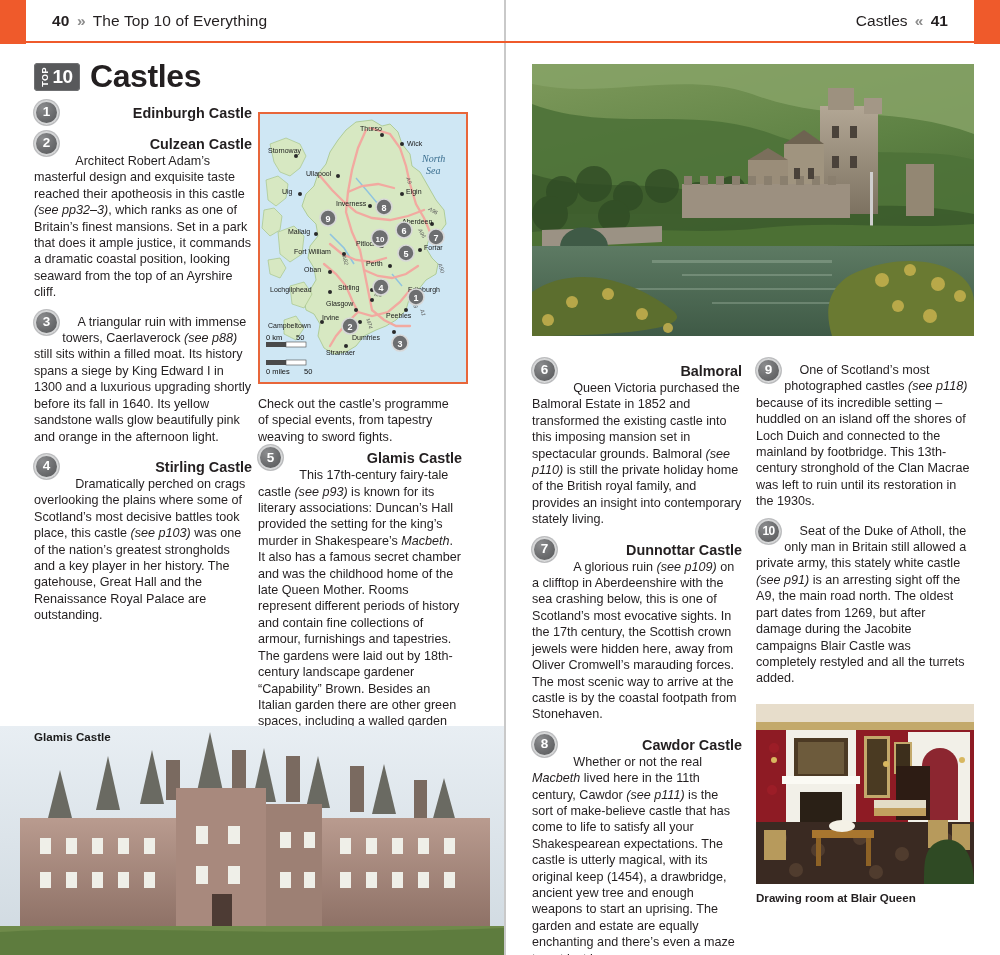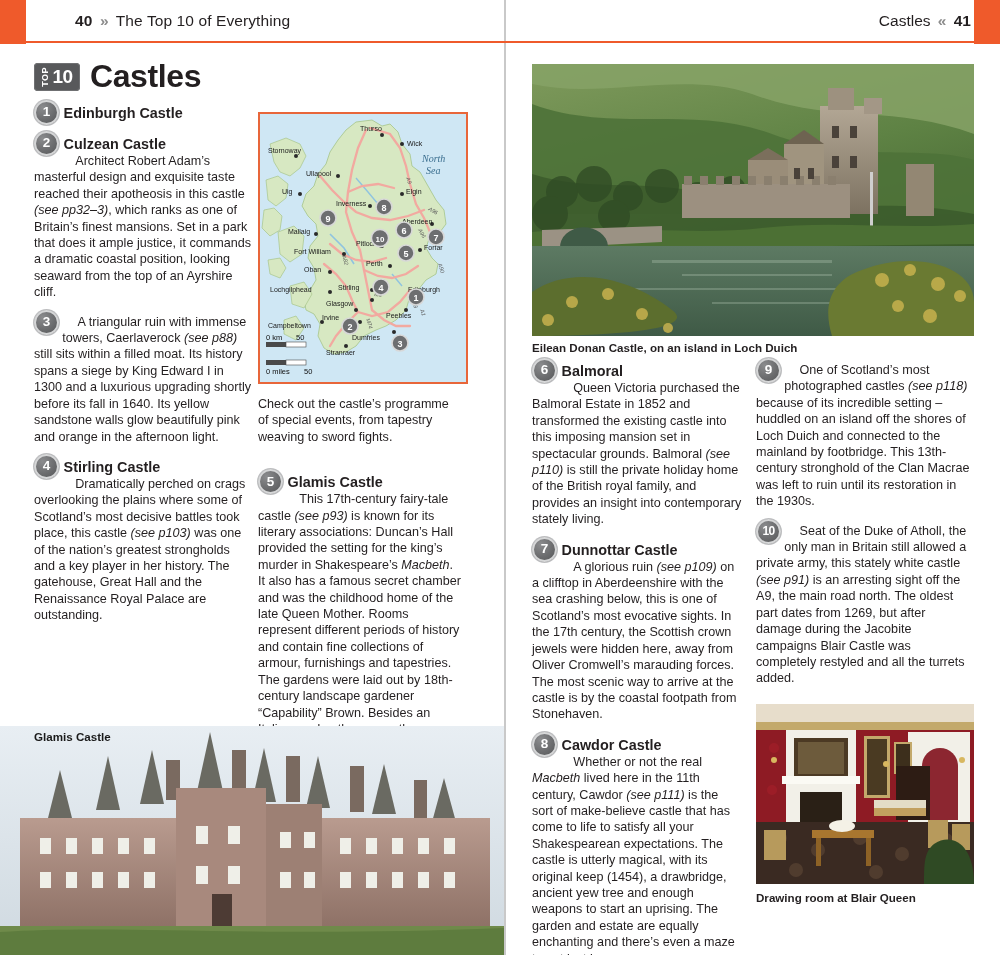--- a/index.html
+++ b/index.html
@@ -12,21 +12,21 @@
     position:relative;
   }
   .page{position:absolute;inset:0;}
 
   
   .bleed-left{position:absolute;left:0;top:0;width:26px;height:44px;background:#ef5a2b;}
   .bleed-right{position:absolute;right:0;top:0;width:26px;height:44px;background:#ef5a2b;}
   .spine{position:absolute;left:504px;top:0;width:2px;height:955px;background:#c9c9c9;}
 
   
-  .runhead{position:absolute;left:26px;top:0;width:948px;height:42px;margin-left:23px;}
+  .runhead{position:absolute;left:26px;top:0;width:948px;height:42px;}
   .runhead-rule{position:absolute;left:26px;top:41px;width:948px;height:2px;background:#ef5a2b;}
   .rh-left{position:absolute;left:26px;top:12px;font-size:15.5px;letter-spacing:.1px;white-space:nowrap;}
   .rh-right{position:absolute;right:26px;top:12px;font-size:15.5px;white-space:nowrap;}
   .rh-num{font-weight:700;}
   .rh-chev{color:#8d8d8d;font-weight:700;padding:0 3px;}
   .rh-title{font-weight:400;}
 
   
   .title-row{position:absolute;left:34px;top:58px;display:flex;align-items:center;gap:10px;}
   .top10{
@@ -52,26 +52,26 @@
   .entry:last-child{margin-bottom:0;}
   .badge{
     flex:0 0 auto;width:25px;height:25px;border-radius:50%;
     background:radial-gradient(circle at 34% 30%, #8b8c8e 0%, #6d6e70 48%, #4f5052 100%);
     box-shadow:inset 0 0 0 2px #d6d7d8, 0 0 0 1px #bdbec0;
     color:#fff;font-weight:700;display:flex;align-items:center;justify-content:center;
     font-size:13.5px;margin-right:7px;margin-top:-4px;
     float:left;shape-outside:circle(50%);
   }
   .badge.wide{font-size:12px;letter-spacing:-.6px;}
-  .ename{padding-top:0;}
+  .ename{padding-top:0;text-align:right;}
   .ebody{margin:0;text-align:left;}
   .ebody i{font-style:italic;}
   .indent-run{display:inline-block;width:14px;}
 
-  .plain-para{margin:0 0 28px 0;font-size:12.6px;line-height:16.4px;}
+  .plain-para{margin:0 0 4px 0;font-size:12.6px;line-height:16.4px;}
 
   
   .entry-float{overflow:visible;}
   .entry-float .ename{font-size:14.4px;font-weight:700;line-height:18px;}
 
   
   .photo{position:absolute;overflow:hidden;background:#ddd;}
   .cap{position:absolute;font-size:11.6px;font-weight:700;line-height:14px;}
 
   
@@ -443,21 +443,20 @@
             <circle cx="428" cy="232" r="6"></circle>
           <circle cx="40" cy="238" r="6"></circle>
             <circle cx="76" cy="230" r="6"></circle>
             <circle cx="110" cy="250" r="6"></circle>
           <circle cx="16" cy="256" r="6"></circle>
             <circle cx="136" cy="264" r="5"></circle>
         </g>
       </g>
     </svg>
   </div>
-  <div class="cap cap-eilean">Eilean Donan Castle, on an island in Loch Duich</div>
 
   <div class="photo ph-glamis">
     <svg width="504" height="229" viewBox="0 0 504 229">
       <defs>
         <linearGradient id="sky" x1="0" y1="0" x2="0" y2="1">
           <stop offset="0" stop-color="#e8eef3"></stop>
             <stop offset="1" stop-color="#cfd9e0"></stop>
         </linearGradient>
         <linearGradient id="wall" x1="0" y1="0" x2="0" y2="1">
           <stop offset="0" stop-color="#b99b8f"></stop>

